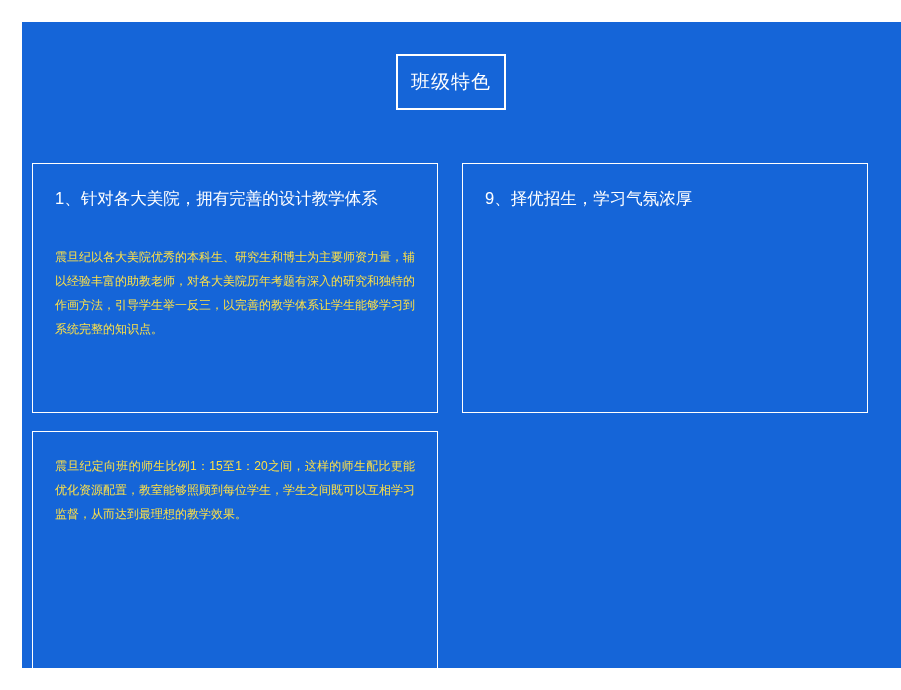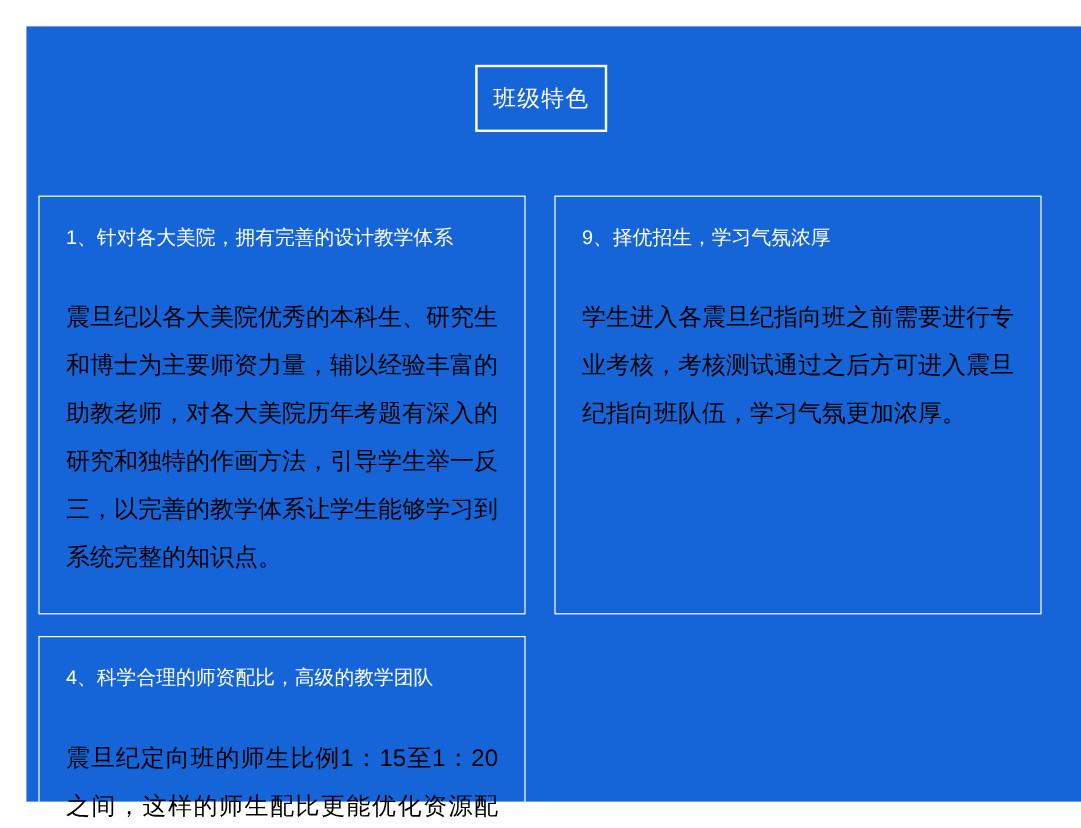--- a/index.html
+++ b/index.html
@@ -57,22 +57,22 @@
     min-height: 250px;
   }
   .card-heading {
     color: #ffffff;
     font-size: 16.5px;
     line-height: 1.5;
     margin: 0 0 34px 0;
     font-weight: normal;
   }
   .card-body {
-    color: #000000;
-    font-size: 20px;
+    color: #fde047;
+    font-size: 12px;
     line-height: 2.0;
     margin: 0;
     text-align: justify;
   }
 </style>
 </head>
 <body>
 
 <div id="page">
 
@@ -83,22 +83,20 @@
   <div id="grid">
 
     <div class="card">
       <p class="card-heading">1、针对各大美院，拥有完善的设计教学体系</p>
       <p class="card-body">震旦纪以各大美院优秀的本科生、研究生和博士为主要师资力量，辅以经验丰富的助教老师，对各大美院历年考题有深入的研究和独特的作画方法，引导学生举一反三，以完善的教学体系让学生能够学习到系统完整的知识点。</p>
     </div>
 
 
     <div class="card">
       <p class="card-heading">9、择优招生，学习气氛浓厚</p>
-      <p class="card-body">学生进入各震旦纪指向班之前需要进行专业考核，考核测试通过之后方可进入震旦纪指向班队伍，学习气氛更加浓厚。</p>
     </div>
 
     <div class="card">
-      <p class="card-heading">4、科学合理的师资配比，高级的教学团队</p>
       <p class="card-body">震旦纪定向班的师生比例1：15至1：20之间，这样的师生配比更能优化资源配置，教室能够照顾到每位学生，学生之间既可以互相学习监督，从而达到最理想的教学效果。</p>
     </div>
 
   </div>
 </div>
 
 </body></html>

